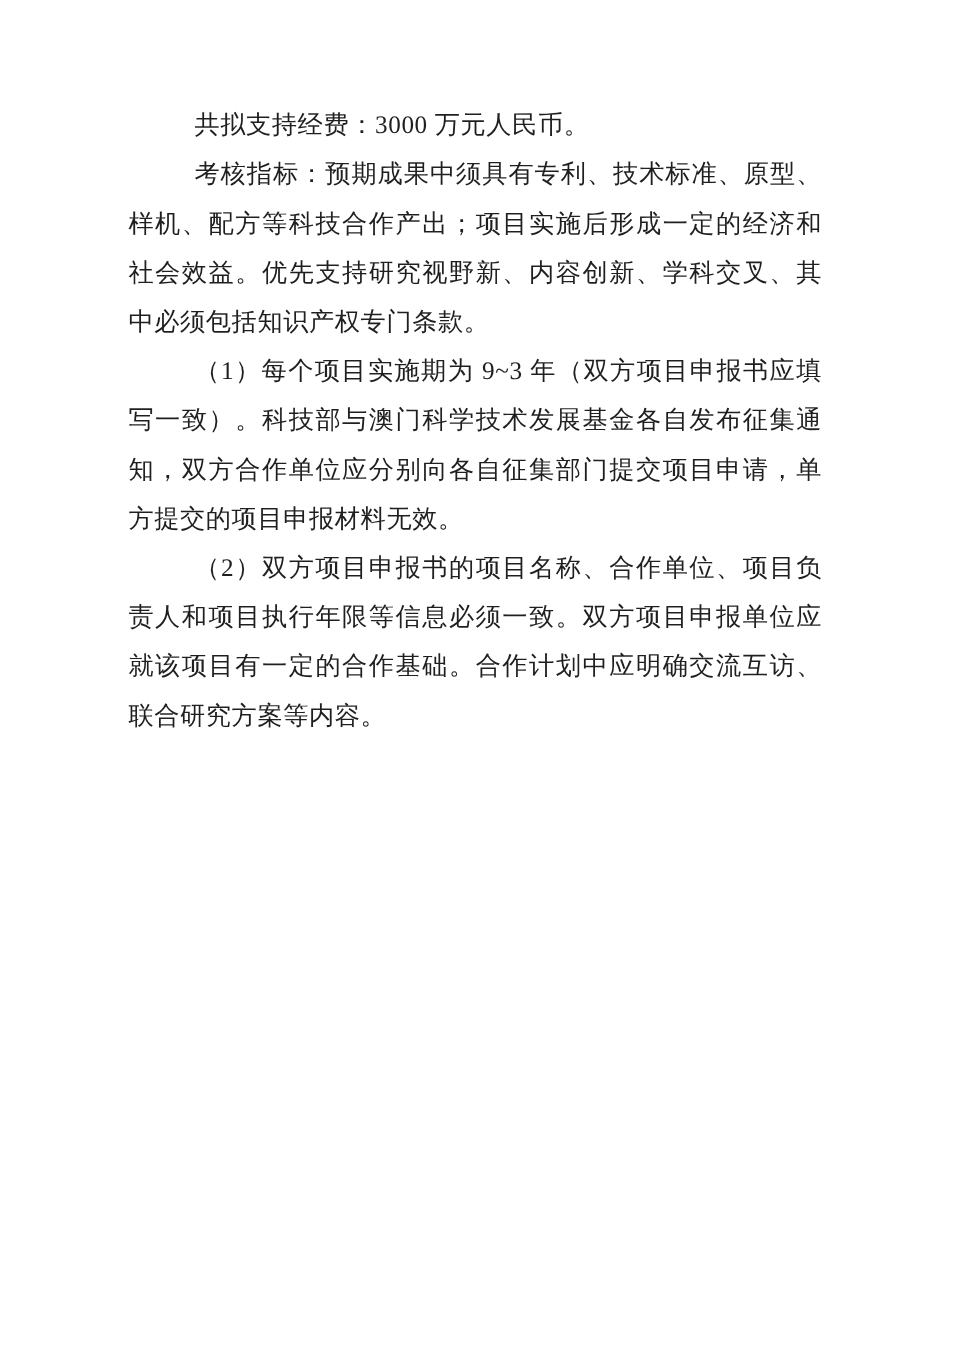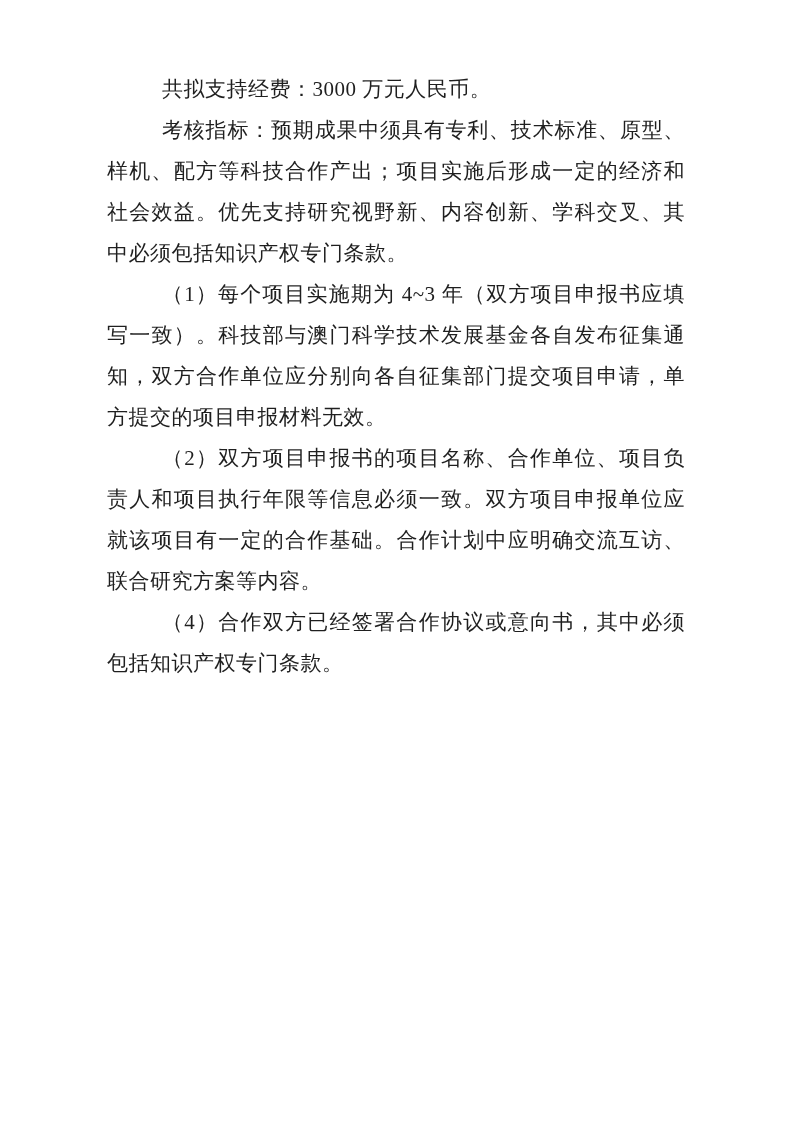--- a/index.html
+++ b/index.html
@@ -14,21 +14,21 @@
   .page {
     position: relative;
     width: 794px;
     height: 1123px;
     background: #ffffff;
     overflow: hidden;
   }
   .content {
     position: absolute;
     left: 107px;
-    top: 69px;
+    top: 84px;
     width: 578px;
     font-family: "Liberation Serif", "DejaVu Serif", serif;
     font-size: 21px;
     line-height: 41px;
     color: #1f1f1f;
     text-align: justify;
     letter-spacing: 0.5px;
   }
   .para {
     margin: 0;
@@ -36,17 +36,16 @@
     text-indent: 55px;
   }
 </style>
 </head>
 <body>
 
 <div class="page">
   <div class="content">
     <p class="para">共拟支持经费：3000 万元人民币。</p>
     <p class="para">考核指标：预期成果中须具有专利、技术标准、原型、样机、配方等科技合作产出；项目实施后形成一定的经济和社会效益。优先支持研究视野新、内容创新、学科交叉、其中必须包括知识产权专门条款。</p>
-    <p class="para">（1）每个项目实施期为 4~3 年（双方项目申报书应填写一致）。科技部与澳门科学技术发展基金各自发布征集通知，双方合作单位应分别向各自征集部门提交项目申请，单方提交的项目申报材料无效。</p>
+    <p class="para">（1）每个项目实施期为 9~3 年（双方项目申报书应填写一致）。科技部与澳门科学技术发展基金各自发布征集通知，双方合作单位应分别向各自征集部门提交项目申请，单方提交的项目申报材料无效。</p>
     <p class="para">（2）双方项目申报书的项目名称、合作单位、项目负责人和项目执行年限等信息必须一致。双方项目申报单位应就该项目有一定的合作基础。合作计划中应明确交流互访、联合研究方案等内容。</p>
-    <p class="para">（4）合作双方已经签署合作协议或意向书，其中必须包括知识产权专门条款。</p>
   </div>
 </div>
 
 </body></html>

